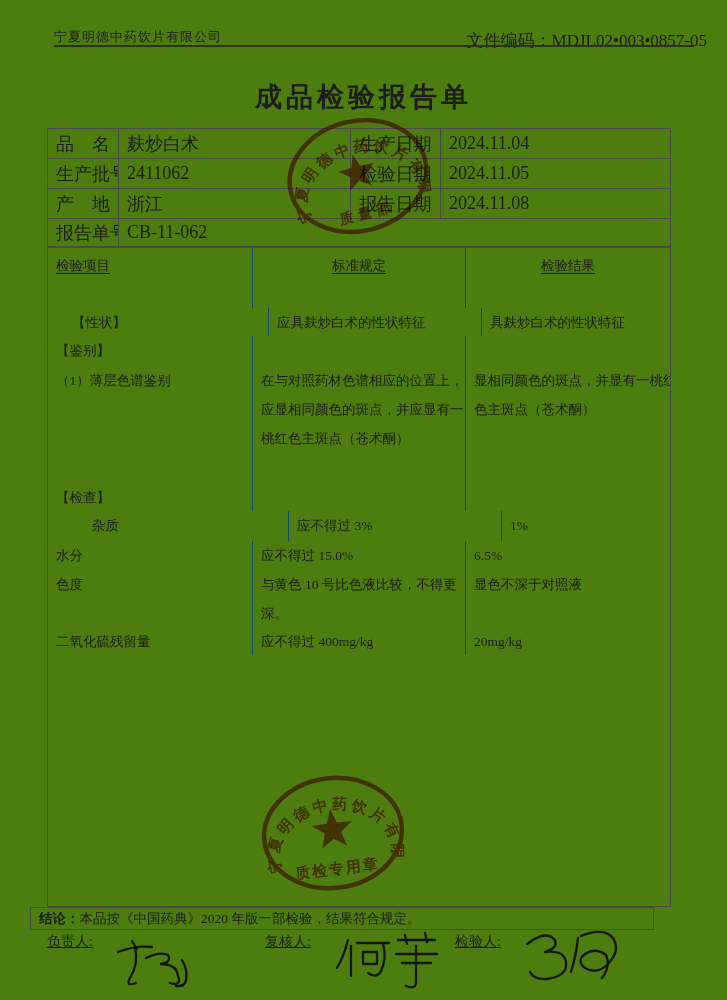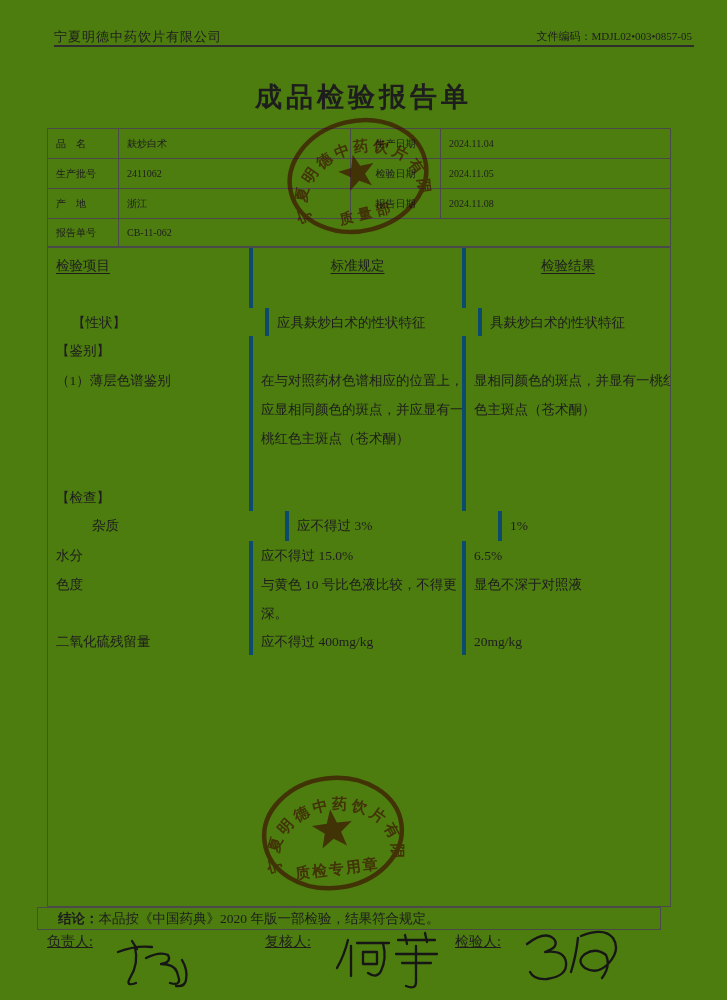--- a/index.html
+++ b/index.html
@@ -2,55 +2,55 @@
 <html><head>
 <meta charset="utf-8">
 <style>
   html,body{margin:0;padding:0;background:#ffffff;}
   .page{
     position:relative;width:727px;height:1000px;background:#4d7c0f;overflow:hidden;
     font-family:"Liberation Serif","DejaVu Serif",serif;color:#1d1d1d;
   }
   
   .company{position:absolute;left:54px;top:28px;font-size:13px;letter-spacing:1px;}
-  .doccode{position:absolute;right:35px;top:29px;font-size:11px;}
+  .doccode{position:absolute;right:20px;top:29px;font-size:17px;}
   .headrule{position:absolute;left:54px;right:33px;top:45px;height:2px;background:#2e2e2e;}
   .title{position:absolute;left:0;right:0;top:79px;text-align:center;
          font-size:27px;font-weight:bold;letter-spacing:4px;}
   
   .info-table{
     position:absolute;left:47px;top:128px;width:624px;height:119px;
     display:grid;grid-template-columns:71px 232px 90px 229px;grid-template-rows:30px 30px 30px 27px;
-    border:1px solid #4a4a4a;box-sizing:border-box;font-size:10px;
+    border:1px solid #4a4a4a;box-sizing:border-box;font-size:18px;
   }
   .info-cell{border-right:1px solid #4a4a4a;border-bottom:1px solid #4a4a4a;
     display:flex;align-items:center;padding:0 8px;white-space:nowrap;overflow:hidden;}
   .info-cell.lastcol{border-right:none;}
   .info-cell.lastrow{border-bottom:none;}
   .info-cell.datelabel{justify-content:center;padding:0 2px;}
   .info-cell.span3{grid-column:2 / 5;border-right:none;}
   
   .spec-table{
     position:absolute;left:47px;top:247px;width:624px;height:660px;
     border:1px solid #4a4a4a;box-sizing:border-box;font-size:13.5px;
   }
   .spec-row{display:grid;grid-template-columns:205px 213px 204px;}
   .spec-cell{overflow:hidden;}
-  .spec-cell.c1,.spec-cell.c2{border-right:4px solid #0c4a6e;}
+  .spec-cell.c1,.spec-cell.c2{border-right:1px solid #0c4a6e;}
   .spec-head{height:60px;}
   .spec-head .spec-cell{padding-top:9px;}
   .hdr-item{padding-left:8px;}
   .hdr-center{text-align:center;}
   .uline{text-decoration:underline;text-underline-offset:3px;}
   .line{line-height:29px;padding-left:8px;white-space:nowrap;}
   
   .conclusion{
-    position:absolute;left:37px;top:907px;width:624px;height:23px;
+    position:absolute;left:30px;top:907px;width:624px;height:23px;
     border:1px solid #4a4a4a;box-sizing:border-box;display:flex;align-items:center;
-    padding-left:20px;font-size:13.5px;white-space:nowrap;
+    padding-left:8px;font-size:13.5px;white-space:nowrap;
   }
   .conclusion b{font-weight:bold;}
   
   .siglabel{position:absolute;top:933px;font-size:14px;white-space:nowrap;text-decoration:underline;}
   .sig-svg{position:absolute;}
   .sig-svg path{fill:none;stroke:#161616;stroke-width:2.3;stroke-linecap:round;stroke-linejoin:round;}
   
   .stamp{position:absolute;mix-blend-mode:multiply;opacity:0.82;}
   .stamp-top{left:283px;top:116px;transform:rotate(-14deg);}
   .stamp-bottom{left:258px;top:773px;transform:rotate(-7deg);}

